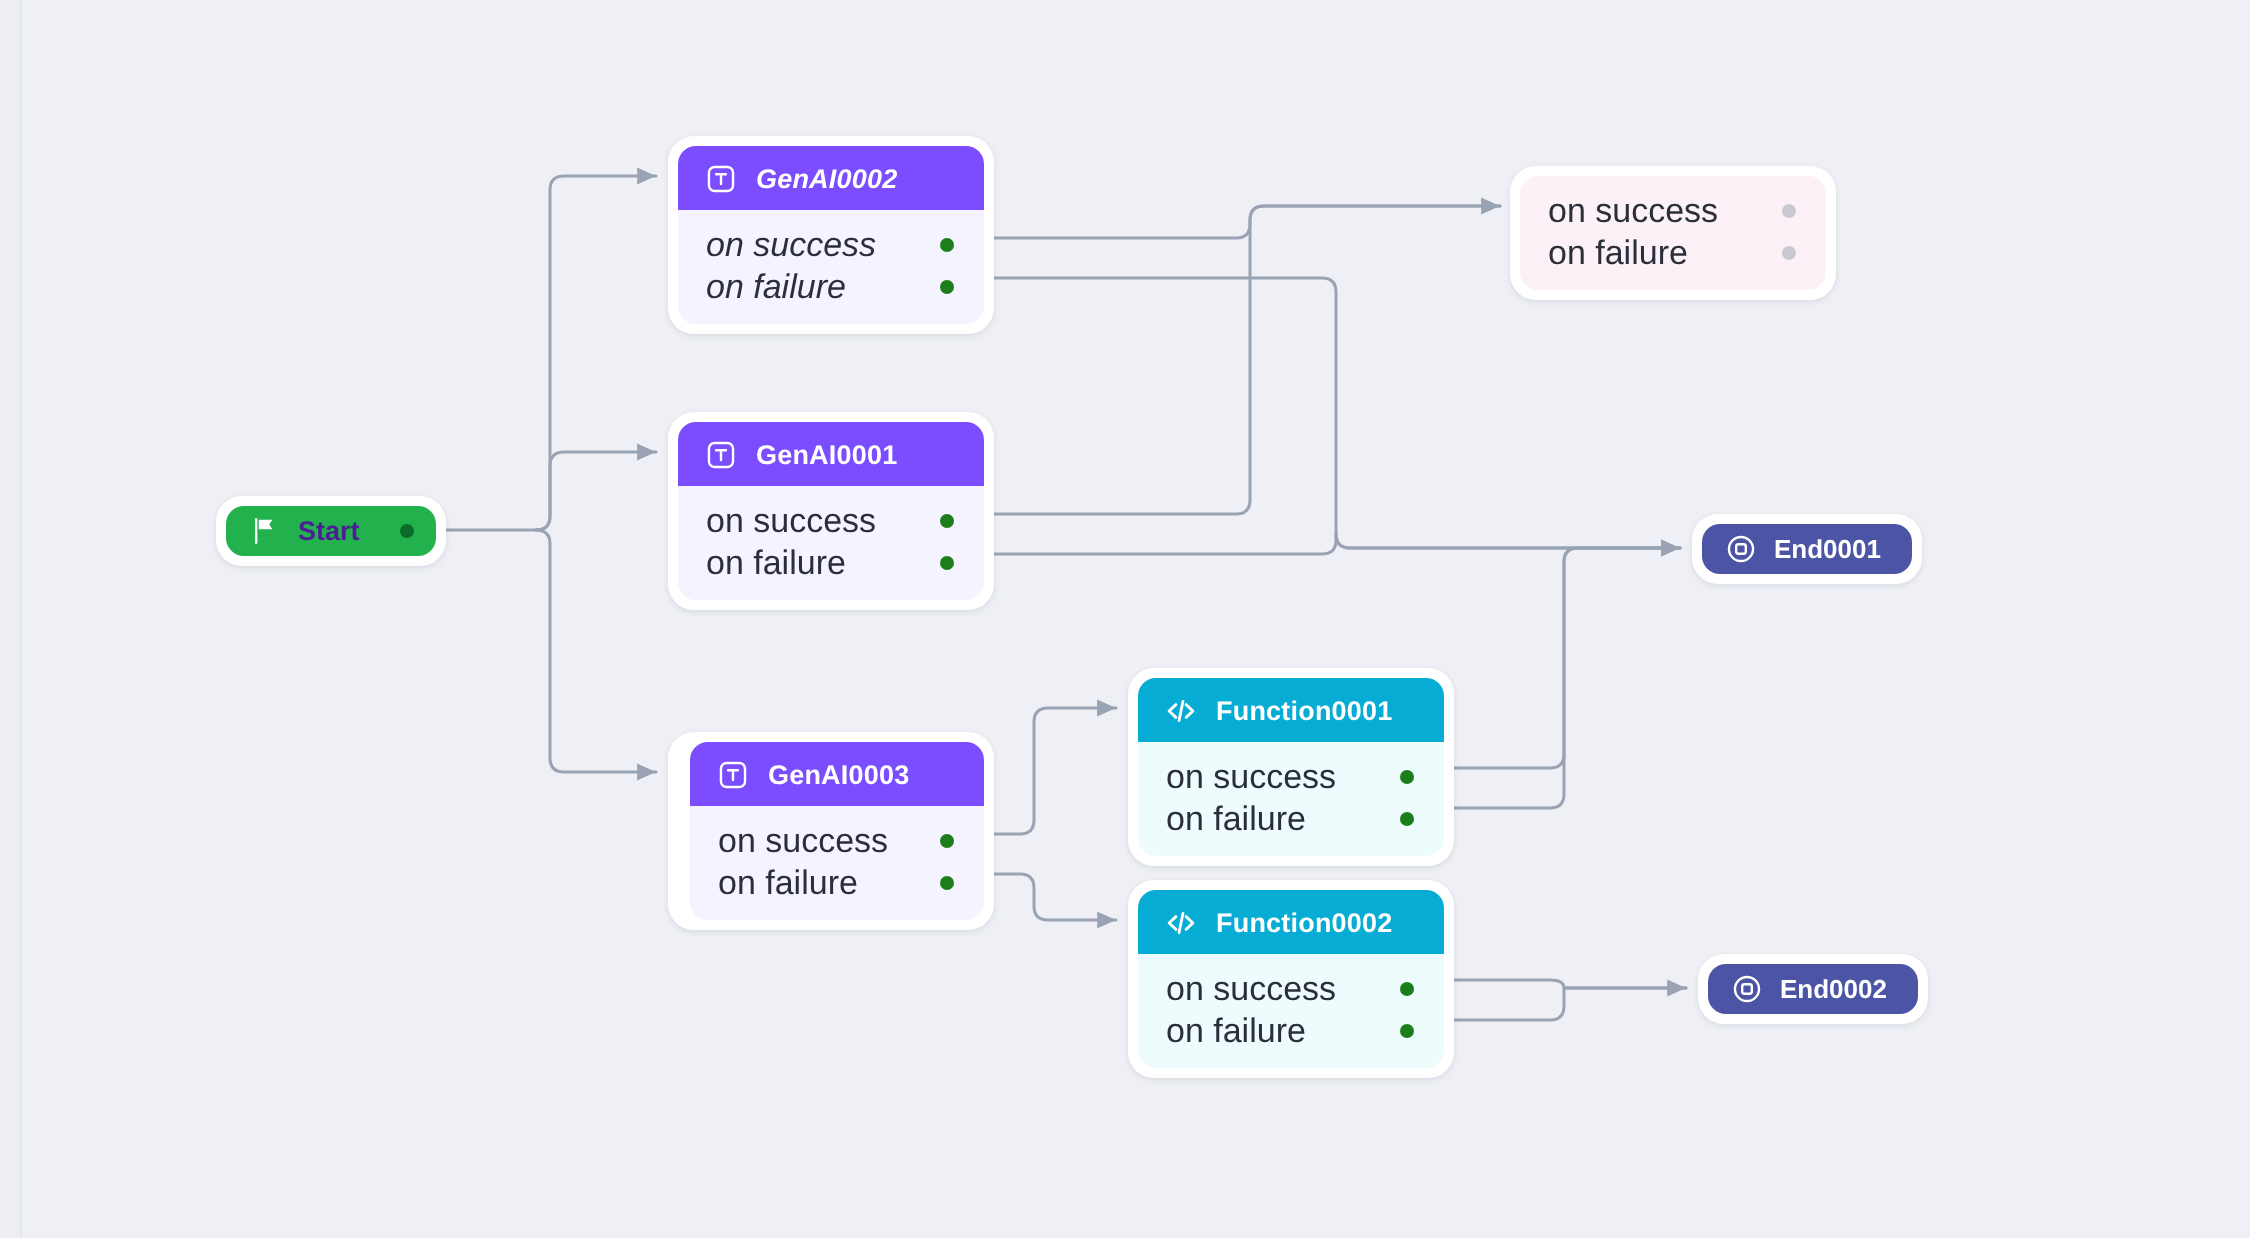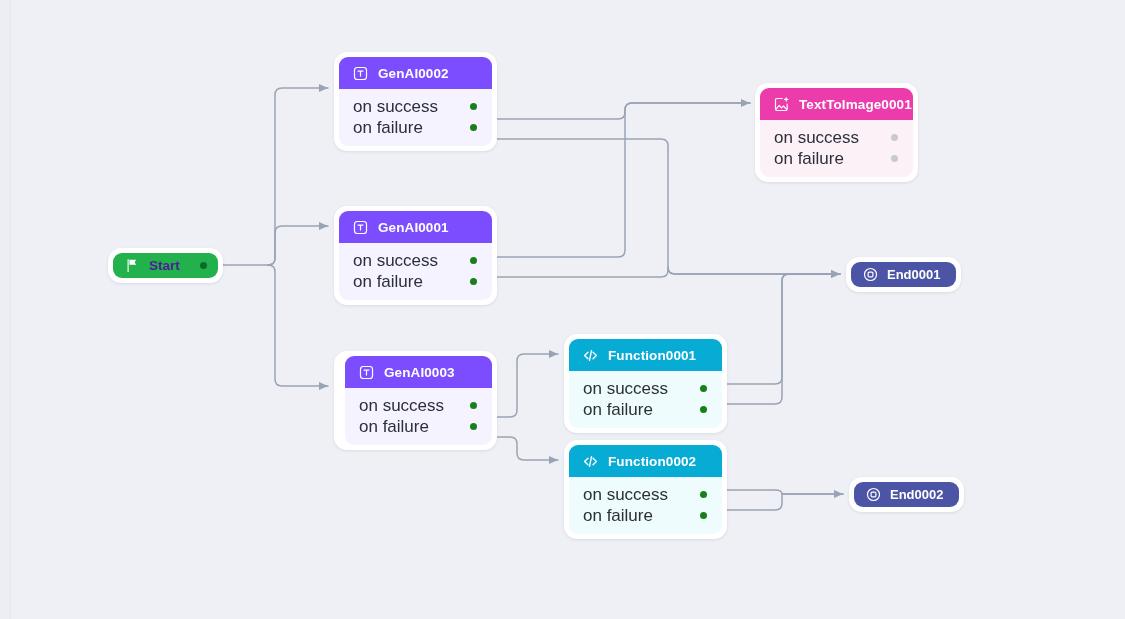--- a/index.html
+++ b/index.html
@@ -32,23 +32,23 @@
   
   .n-start{left:108px;top:248px;width:115px;height:35px;}
   .n-start .inner{height:25px;background:#22b14c;display:flex;align-items:center;padding:0 11px;gap:8px;}
   .n-start .ttl{color:#4c1d95;font-size:13.5px;font-weight:bold;}
   .startdot{width:7px;height:7px;border-radius:50%;background:#0c6b28;margin-left:auto;}
 
   
   .n-genai{width:163px;}
   .n-genai .hdr{background:#7c4dff;}
   .n-genai .body{background:#f5f3ff;}
-  .n-g2{left:334px;top:52px;}
+  .n-g2{left:334px;top:68px;font-style:italic;}
   .n-g1{left:334px;top:206px;}
-  .n-g3{left:334px;top:351px;padding-left:11px;}
+  .n-g3{left:334px;top:366px;padding-left:11px;}
 
   
   .n-tti{left:755px;top:83px;width:163px;}
   .n-tti .hdr{background:#ec3bab;}
   .n-tti .body{background:#fdf1f8;}
 
   
   .n-fn{width:163px;}
   .n-fn .hdr{background:#06acd4;text-align:right;}
   .n-fn .body{background:#effcfd;}
@@ -173,28 +173,20 @@
         <div class="prow">
           <span class="plabel">on failure</span>
           <span class="pdot on"></span>
         </div>
       </div>
     </div>
   </div>
 
   <div class="node n-tti">
     <div class="inner">
-      <div class="hdr">
-        <svg class="ico" viewBox="0 0 24 24" fill="none" stroke="#ffffff" stroke-width="1.7">
-          <path d="M20 11.5 V18.5 a2 2 0 0 1 -2 2 H5.5 a2 2 0 0 1 -2 -2 V5.5 a2 2 0 0 1 2 -2 H13" stroke-linecap="round"></path>
-          <path d="M4.2 18.4 l4.6 -5 3.2 3.4 2.6 -2.6 4.8 4.6" stroke-linecap="round" stroke-linejoin="round"></path>
-          <path d="M18.6 2.6 v4.6 M16.3 4.9 h4.6" stroke-linecap="round"></path>
-        </svg>
-        <span class="ttl">TextToImage0001</span>
-      </div>
       <div class="body">
         <div class="prow">
           <span class="plabel">on success</span>
           <span class="pdot off"></span>
         </div>
         <div class="prow">
           <span class="plabel">on failure</span>
           <span class="pdot off"></span>
         </div>
       </div>

